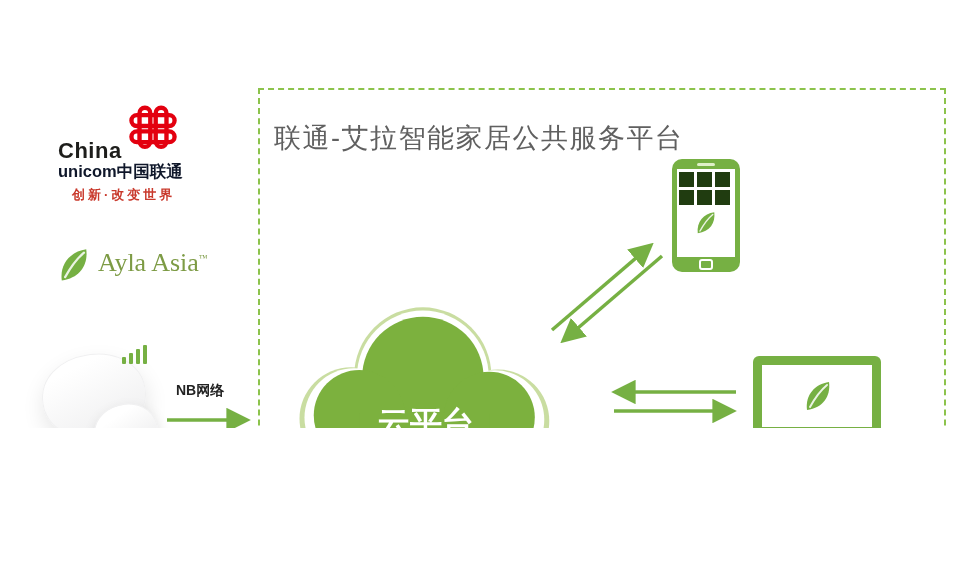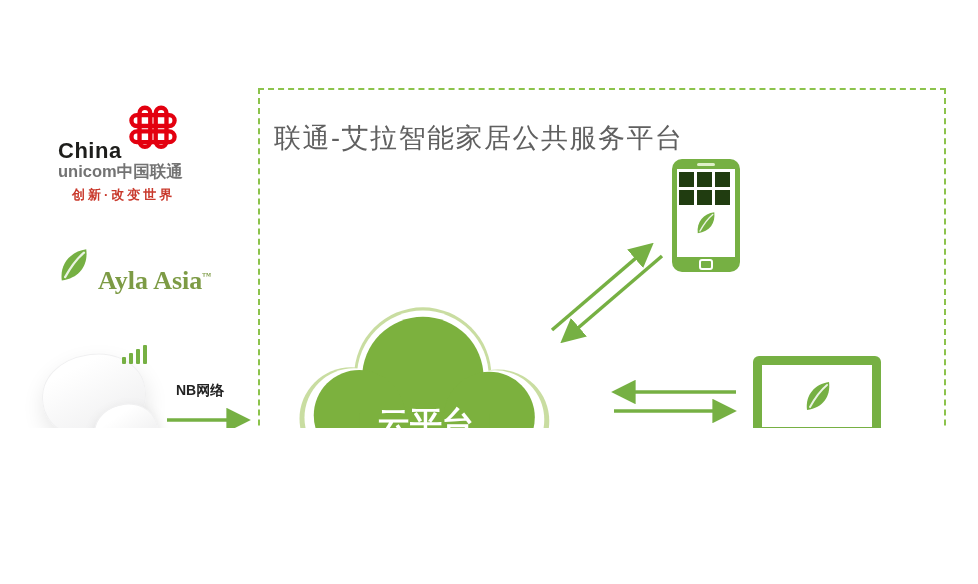--- a/index.html
+++ b/index.html
@@ -4,26 +4,26 @@
 <style>
   html,body{margin:0;padding:0;background:#ffffff;}
   .canvas{
     position:relative;width:978px;height:428px;background:#ffffff;overflow:hidden;
     font-family:"Liberation Sans", sans-serif;
   }
   
   .unicom{position:absolute;left:56px;top:100px;width:160px;}
   .unicom-knot{position:absolute;left:66px;top:2px;}
   .unicom-l1{position:absolute;left:2px;top:38px;font-size:22px;font-weight:800;color:#1d1d1b;letter-spacing:.5px;}
-  .unicom-l2{position:absolute;left:2px;top:61px;font-size:16.5px;font-weight:700;color:#737373;}
+  .unicom-l2{position:absolute;left:2px;top:61px;font-size:16.5px;font-weight:700;color:#0f172a;}
   .unicom-slogan{position:absolute;left:16px;top:86px;font-size:13px;font-weight:600;color:#c9392c;letter-spacing:3px;white-space:nowrap;}
   
   .ayla{position:absolute;left:56px;top:244px;height:44px;}
   .ayla-leaf{position:absolute;left:0;top:2px;}
-  .ayla-text{position:absolute;left:42px;top:4px;font-family:"Liberation Serif", serif;font-size:26px;font-weight:700;color:#7d9b45;white-space:nowrap;margin-top:18px;}
+  .ayla-text{position:absolute;left:42px;top:4px;font-family:"Liberation Serif", serif;font-size:26px;font-weight:400;color:#7d9b45;white-space:nowrap;}
   .ayla-text sup{font-size:9px;vertical-align:super;}
   
   .sensor-body{position:absolute;left:42px;top:354px;width:102px;height:82px;border-radius:48%;
     background:linear-gradient(160deg,#ffffff 20%,#ededee 100%);
     border:1px solid #f0f0f1;box-shadow:0 10px 22px rgba(0,0,0,.10);transform:rotate(-8deg);}
   .sensor-cap{position:absolute;left:94px;top:404px;width:62px;height:54px;border-radius:48%;
     background:linear-gradient(160deg,#ffffff 25%,#e9e9ea 100%);
     border:1px solid #f0f0f1;box-shadow:0 6px 14px rgba(0,0,0,.12);transform:rotate(-14deg);}
   .signal{position:absolute;left:122px;top:342px;display:flex;align-items:flex-end;gap:3px;height:22px;}
   .signal span{display:block;width:4px;background:#76b043;border-radius:1px;}

